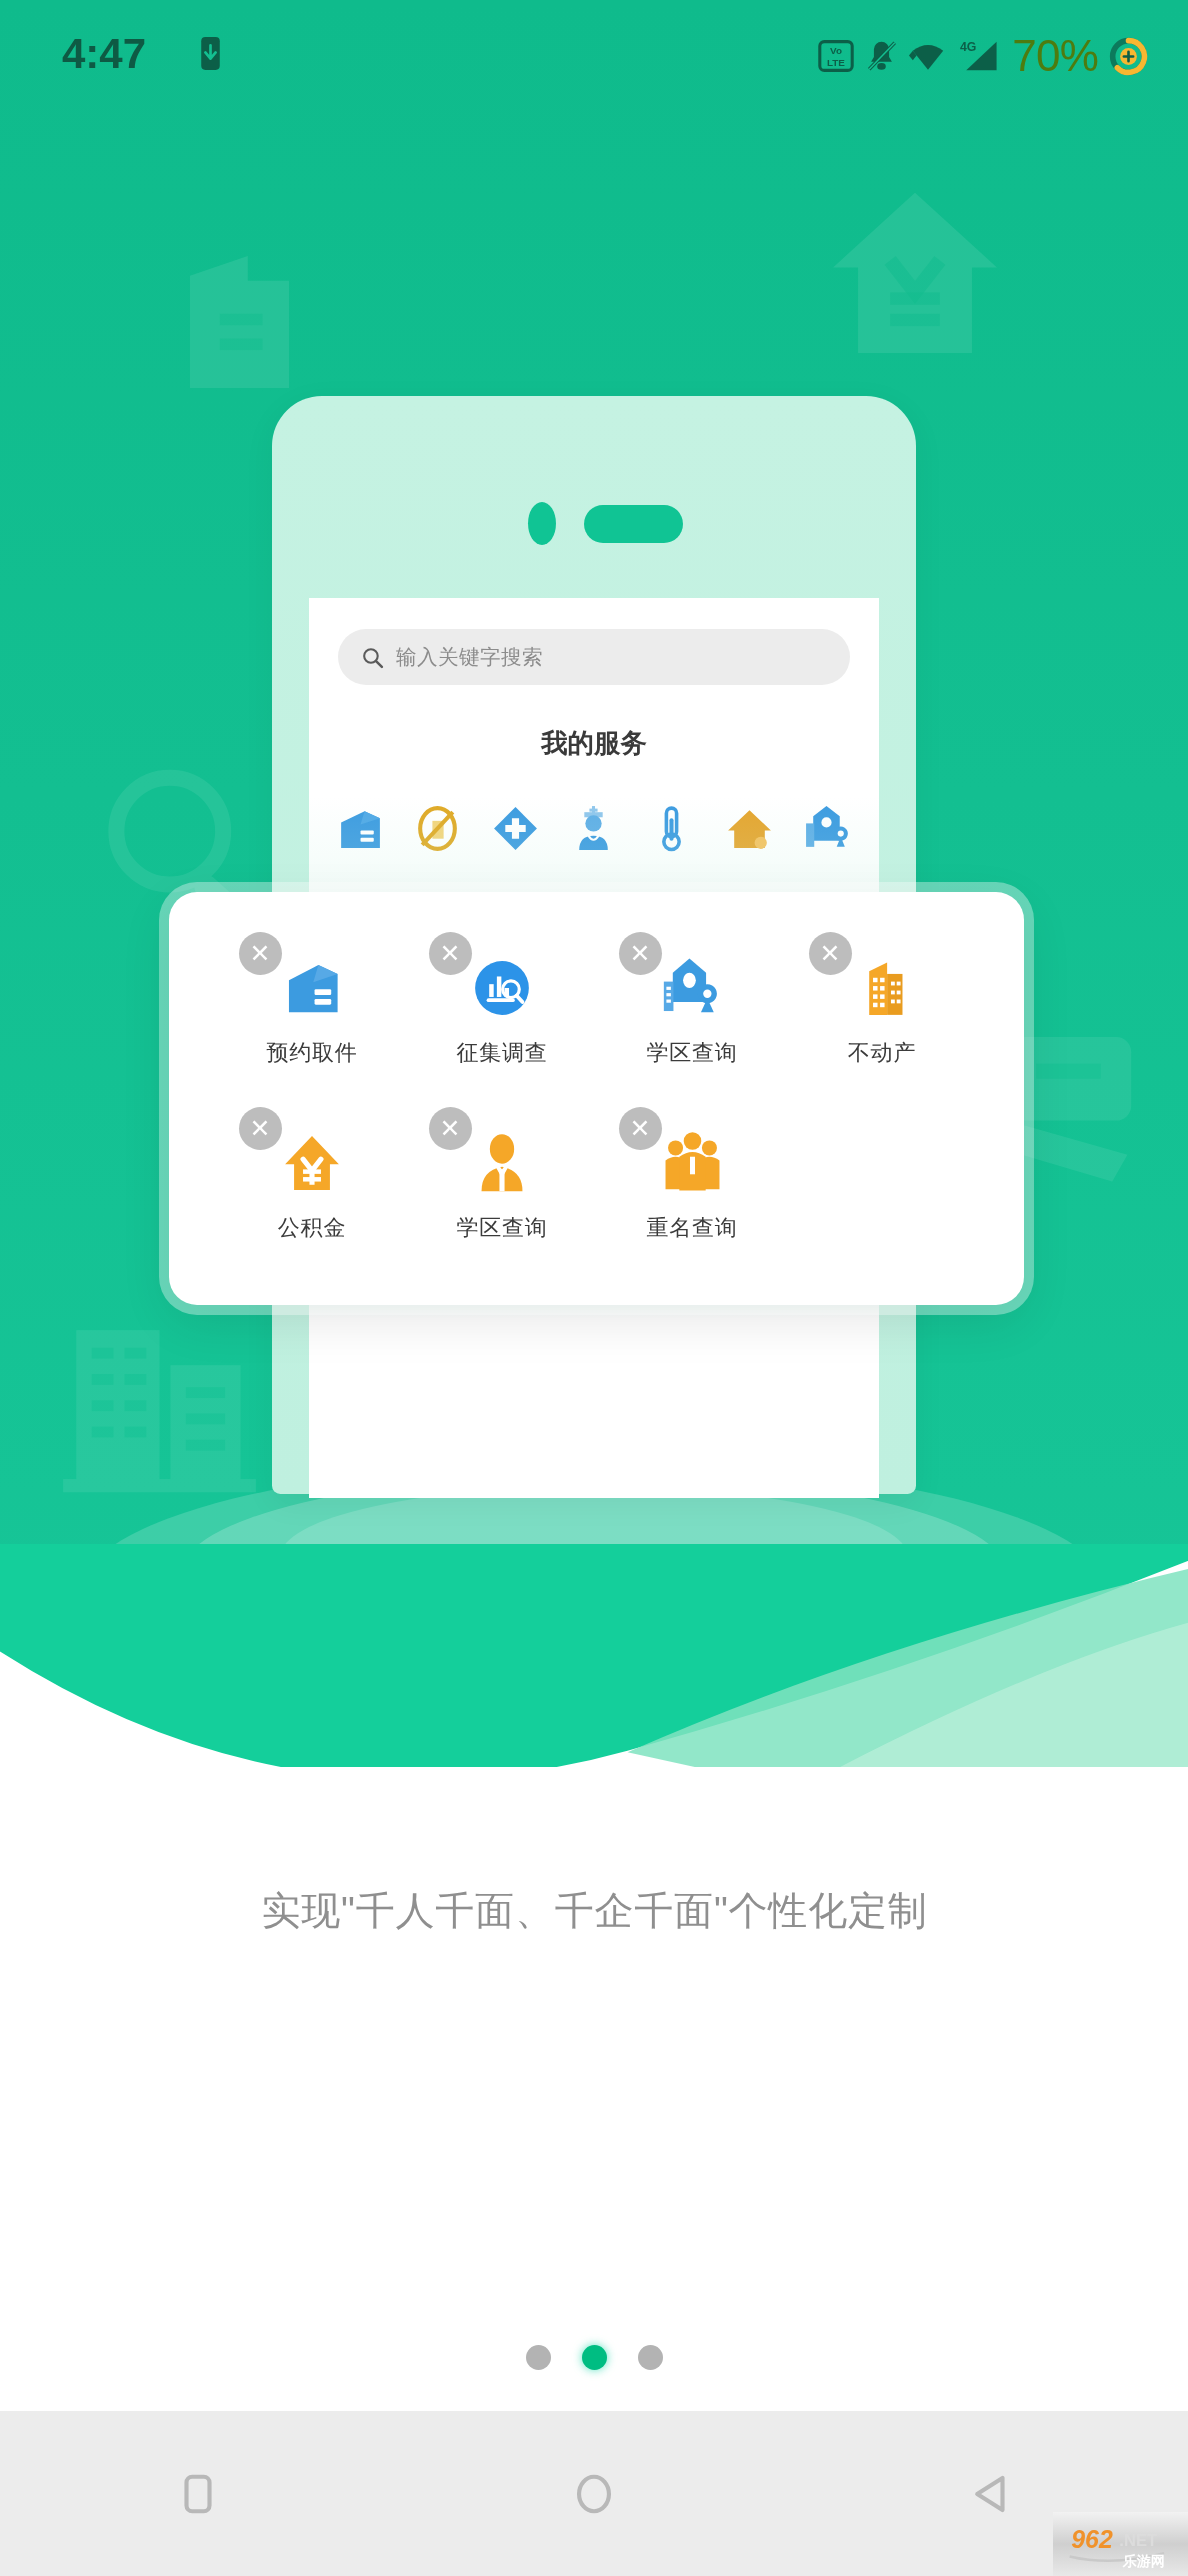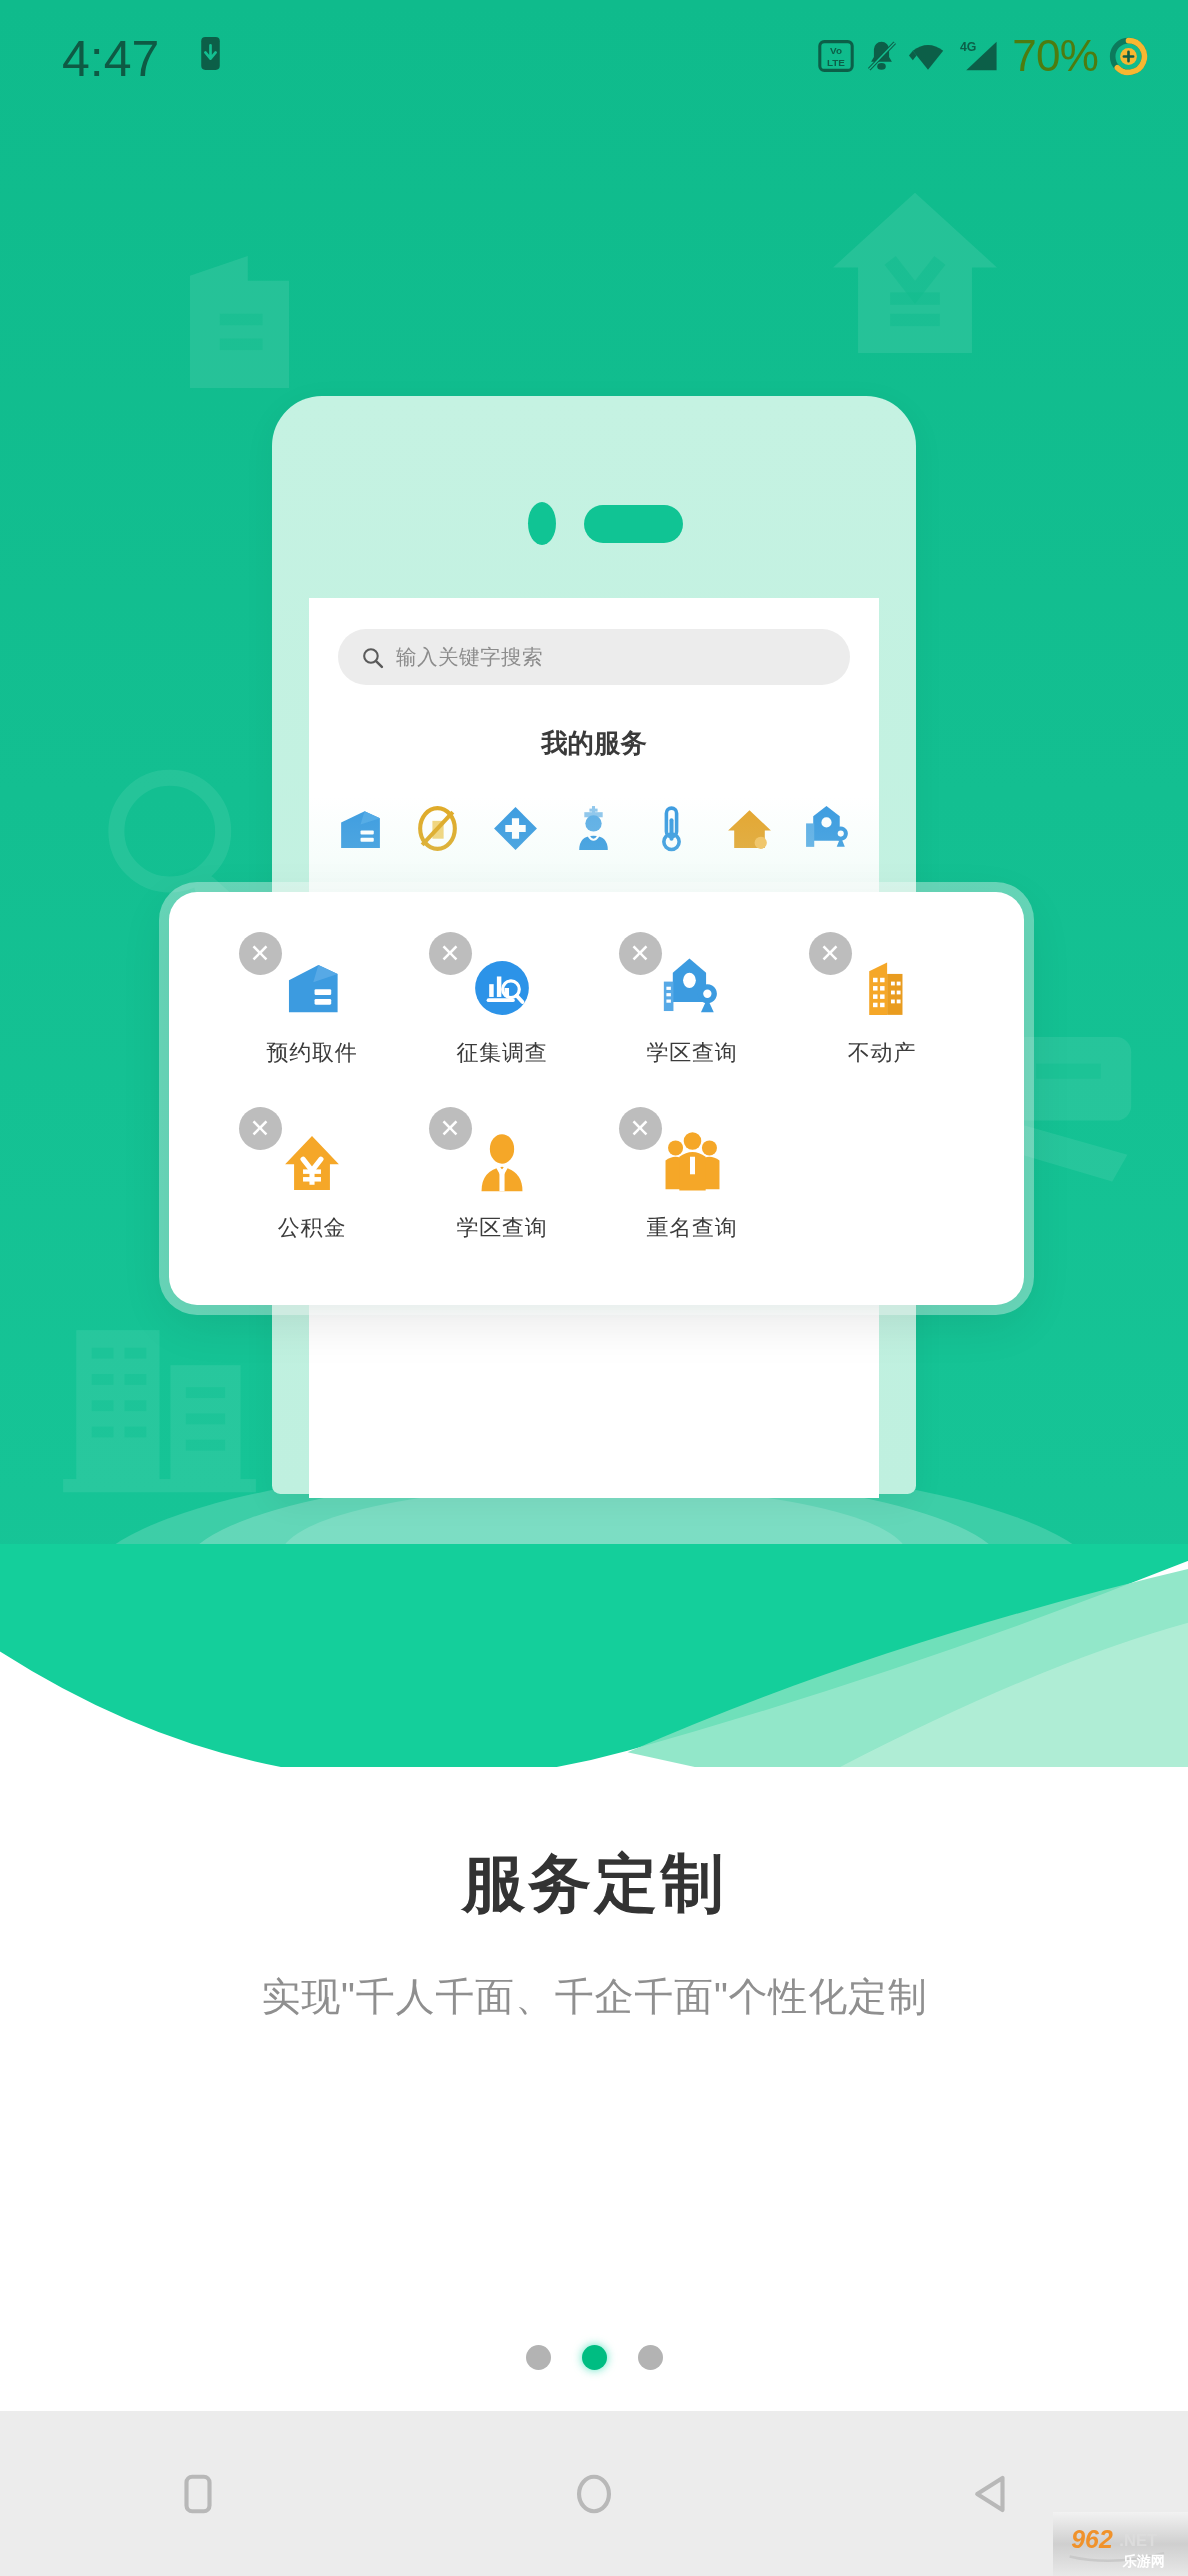--- a/index.html
+++ b/index.html
@@ -146,21 +146,21 @@
     display: flex; justify-content: center; gap: 31px;
   }
   .dot { width: 25px; height: 25px; border-radius: 50%; background: #b3b3b3; }
   .dot.on { background: #00bd82; box-shadow: 0 0 10px rgba(0,210,160,.65); }
 
   
   .statusbar {
     position: absolute; left: 0; top: 0; width: 1189px; height: 91px;
     display: flex; align-items: center; color: #0c5f48;
   }
-  .sb-time { position: absolute; left: 62px; top: 30px; font-size: 50px; color: #0e5a44; font-weight: 400; }
+  .sb-time { position: absolute; left: 62px; top: 30px; font-size: 42px; color: #0e5a44; font-weight: 700; }
   .sb-dl { position: absolute; left: 198px; top: 36px; }
   .sb-right { position: absolute; right: 40px; top: 31px; display: flex; align-items: center; gap: 10px; }
   .sb-pct { font-size: 44px; color: #4d7c0f; letter-spacing: -0.8px; }
 
   
   .navbar {
     position: absolute; left: 0; top: 2411px; width: 1189px; height: 165px;
     background: #ececec;
     display: flex; align-items: center; justify-content: space-around;
   }
@@ -484,21 +484,20 @@
         </svg>
       </div>
       <div class="lb">重名查询</div>
     </div>
 
     <div class="card-item"></div>
   </div>
 </div>
 
 <div class="caption">
-  <div class="h1">服务定制</div>
   <div class="h2">实现"千人千面、千企千面"个性化定制</div>
 </div>
 
 <div class="dots">
   <div class="dot"></div>
   <div class="dot on"></div>
   <div class="dot"></div>
 </div>
 
 <div class="statusbar">

